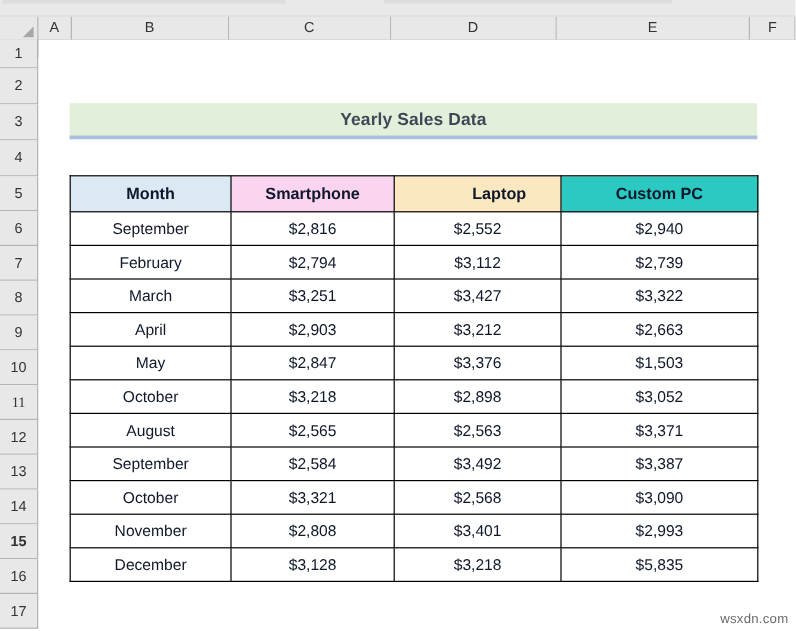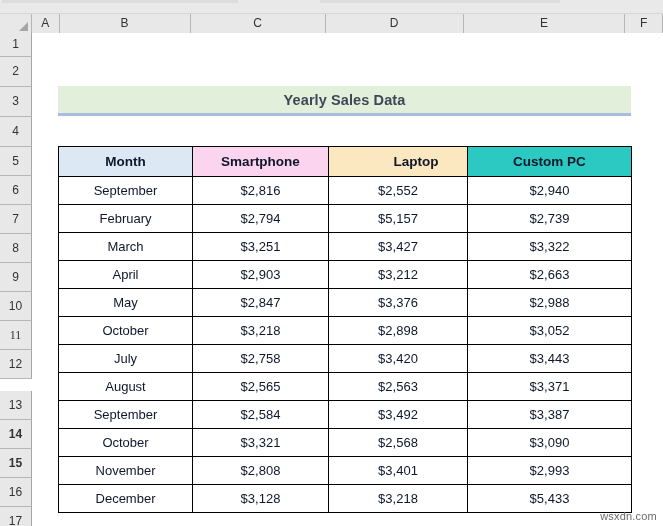--- a/index.html
+++ b/index.html
@@ -193,22 +193,22 @@
       <div class="row-head" style="height: 30px; line-height: 29px;">3</div>
       <div class="row-head" style="height: 30px; line-height: 29px;">4</div>
       <div class="row-head" style="height: 29px; line-height: 28px;">5</div>
       <div class="row-head" style="height: 29px; line-height: 28px;">6</div>
       <div class="row-head" style="height: 29px; line-height: 28px;">7</div>
       <div class="row-head" style="height: 29px; line-height: 28px;">8</div>
       <div class="row-head" style="height: 29px; line-height: 28px;">9</div>
       <div class="row-head" style="height: 29px; line-height: 28px;">10</div>
       <div class="row-head" style="height: 29px; line-height: 28px; font-family: Liberation Serif, serif;">11</div>
       <div class="row-head" style="height: 29px; line-height: 28px;">12</div>
-      <div class="row-head" style="height: 29px; line-height: 28px; margin-top: 12px;">13</div>
-      <div class="row-head" style="height: 29px; line-height: 28px; font-weight: bold;">14</div>
+      <div class="row-head" style="height: 29px; line-height: 28px;">13</div>
+      <div class="row-head" style="height: 29px; line-height: 28px;">14</div>
       <div class="row-head" style="height: 29px; line-height: 28px; font-weight: bold;">15</div>
       <div class="row-head" style="height: 29px; line-height: 28px;">16</div>
       <div class="row-head" style="height: 29px; line-height: 28px;">17</div>
     </div>
 
   <div id="grid-canvas">
 
     <div id="title-banner">
       <span id="title-text">Yearly Sales Data</span>
     </div>
@@ -231,54 +231,48 @@
       <tbody>
           <tr>
             <td>September</td>
             <td>$2,816</td>
             <td>$2,552</td>
             <td>$2,940</td>
           </tr>
           <tr>
             <td>February</td>
             <td>$2,794</td>
-            <td>$5,157</td>
+            <td>$3,112</td>
             <td>$2,739</td>
           </tr>
           <tr>
             <td>March</td>
             <td>$3,251</td>
             <td>$3,427</td>
             <td>$3,322</td>
           </tr>
           <tr>
             <td>April</td>
             <td>$2,903</td>
             <td>$3,212</td>
             <td>$2,663</td>
           </tr>
           <tr>
             <td>May</td>
             <td>$2,847</td>
             <td>$3,376</td>
-            <td>$2,988</td>
+            <td>$1,503</td>
           </tr>
           <tr>
             <td>October</td>
             <td>$3,218</td>
             <td>$2,898</td>
             <td>$3,052</td>
           </tr>
           <tr>
-            <td>July</td>
-            <td>$2,758</td>
-            <td>$3,420</td>
-            <td>$3,443</td>
-          </tr>
-          <tr>
             <td>August</td>
             <td>$2,565</td>
             <td>$2,563</td>
             <td>$3,371</td>
           </tr>
           <tr>
             <td>September</td>
             <td>$2,584</td>
             <td>$3,492</td>
             <td>$3,387</td>
@@ -292,21 +286,21 @@
           <tr>
             <td>November</td>
             <td>$2,808</td>
             <td>$3,401</td>
             <td>$2,993</td>
           </tr>
           <tr>
             <td>December</td>
             <td>$3,128</td>
             <td>$3,218</td>
-            <td>$5,433</td>
+            <td>$5,835</td>
           </tr>
         </tbody>
     </table>
 
   </div>
 
   <div id="watermark">wsxdn.com</div>
 
 </div>
 

